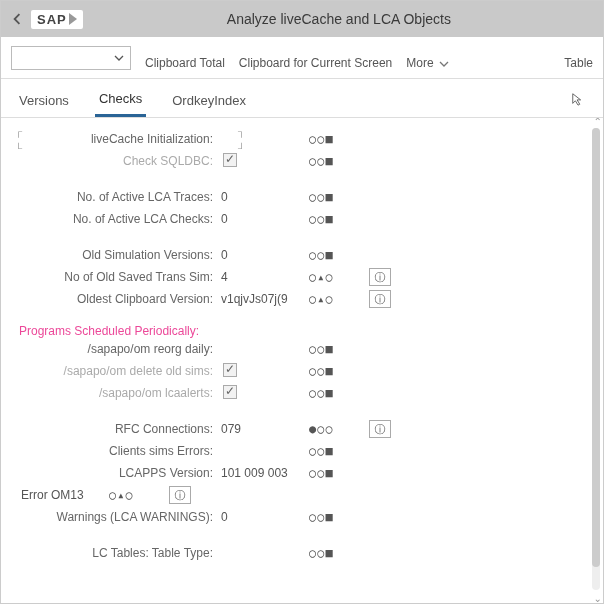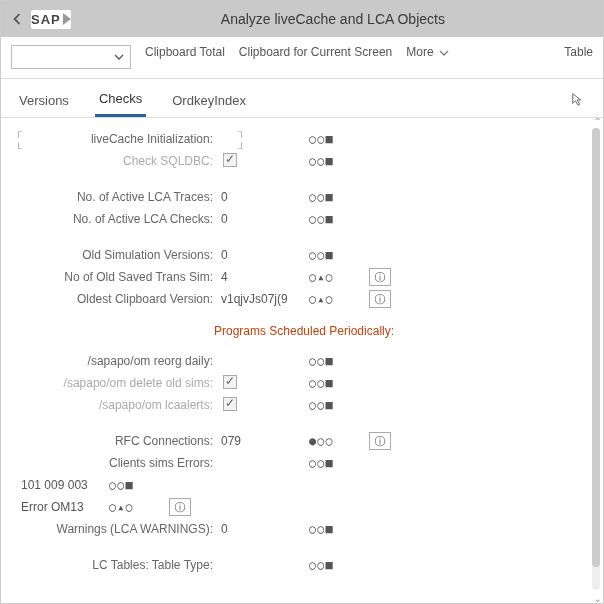--- a/index.html
+++ b/index.html
@@ -1,41 +1,41 @@
 <!DOCTYPE html>
 <html><head>
 <meta charset="utf-8">
 <style>
   * { box-sizing: border-box; margin: 0; padding: 0; font-family: Arial, Helvetica, sans-serif; }
   body { width: 604px; height: 604px; background: #fff; overflow: hidden; border: 1px solid #ccc; }
   .titlebar { display: flex; align-items: center; background: #c9c9c9; height: 36px; padding: 0 8px; }
   .back-btn { width: 16px; height: 16px; display: flex; align-items: center; justify-content: center; cursor: pointer; }
   .back-btn svg { width: 12px; height: 12px; }
-  .sap-logo { margin-left: 6px; background: #fff; padding: 2px 0; border-radius: 2px; font-weight: bold; letter-spacing: 1px; color: #444; font-size: 13px; display:flex; align-items:center;}
+  .sap-logo { margin-left: 6px; background: #fff; padding: 2px 6px; border-radius: 2px; font-weight: bold; letter-spacing: 1px; color: #444; font-size: 13px; display:flex; align-items:center;}
   .sap-logo span.tri { display:inline-block; width:0;height:0;border-top:6px solid transparent;border-bottom:6px solid transparent;border-left:8px solid #999; margin-left:2px;}
   .title { flex: 1; text-align: center; color: #3a3a3a; font-size: 14px; }
-  .toolbar { display:flex; align-items:flex-start; height: 42px; padding: 8px 10px; border-bottom: 1px solid #ddd; }
+  .toolbar { display:flex; align-items:flex-end; height: 42px; padding: 8px 10px; border-bottom: 1px solid #ddd; }
   .dropdown { width: 120px; height: 24px; border: 1px solid #bbb; background:#fff; display:flex; align-items:center; justify-content:flex-end; padding-right:6px; cursor:pointer;}
   .dropdown svg{width:10px;height:10px;}
   .tb-link { margin-left: 14px; color: #555; font-size: 12px; cursor:pointer; }
   .more svg{width:10px;height:10px;vertical-align:middle;margin-left:2px;}
   .spacer{flex:1;}
   .tabs { display:flex; align-items:center; padding: 6px 14px 0; border-bottom: 1px solid #ddd; }
   .tab { padding: 6px 4px 8px; margin-right: 22px; color:#555; font-size:13px; cursor:pointer; }
   .tab.active { border-bottom: 3px solid #2a6496; color:#333; }
   .cursor { margin-left:auto; margin-right:4px; }
   .cursor svg{width:14px;height:14px;}
   .content { position:relative; height: calc(604px - 36px - 42px - 34px); overflow:hidden; padding: 10px 14px 10px 18px; color:#666; font-size:12px;}
   .row { display:flex; align-items:center; height: 22px; }
   .lbl { width: 200px; text-align:right; padding-right:6px; color:#666;}
   .lbl.gray { color:#aaa; }
   .val { width: 90px; padding-left:2px; color:#555; }
   .status { width: 60px; text-align:left; font-family: monospace; color:#555; letter-spacing:1px;}
   .info-btn { width:22px; height:18px; border:1px solid #aaa; display:flex;align-items:center;justify-content:center; cursor:pointer; font-size:11px; color:#555;}
-  .section-head { color:#c2410c; margin: 14px 0 12px; text-align: center;}
+  .section-head { color:#ec4899; margin: 14px 0 0;}
   .gap { height: 14px;}
   .corners { position:absolute; left:14px; top:8px; width:230px; height:28px; pointer-events:none;}
   .corners span{position:absolute;color:#999;font-size:10px;}
   .tl{left:0;top:0;} .tr{right:0;top:0;} .bl{left:0;bottom:0;} .br{right:0;bottom:0;}
   .check { display:inline-block; width:14px; height:14px; border:1px solid #aaa; background:#f2f2f2; position:relative; margin-left:2px;}
   .check.checked::after{content:"✓";position:absolute;left:1px;top:-2px;font-size:12px;color:#666;}
   .scroll { position:absolute; right:3px; top:10px; bottom:20px; width:8px; background:#eee; border-radius:4px;}
   .scroll .thumb{position:absolute;left:0;right:0;top:0;height:95%;background:#ccc;border-radius:4px;}
   .scroll .arrow{position:absolute;right:-2px;color:#999;font-size:10px;}
 </style>
@@ -157,20 +157,21 @@
     <div class="val">079</div>
     <div class="status">●○○</div>
     <div class="info-btn">ⓘ</div>
   </div>
   <div class="row">
     <div class="lbl">Clients sims Errors:</div>
     <div class="val"></div>
     <div class="status">○○■</div>
   </div>
   <div class="row">
+    <div class="lbl">LCAPPS Version:</div>
     <div class="val">101 009 003</div>
     <div class="status">○○■</div>
   </div>
   <div class="row">
     <div class="val">Error OM13</div>
     <div class="status">○▴○</div>
     <div class="info-btn">ⓘ</div>
   </div>
   <div class="row">
     <div class="lbl">Warnings (LCA WARNINGS):</div>

